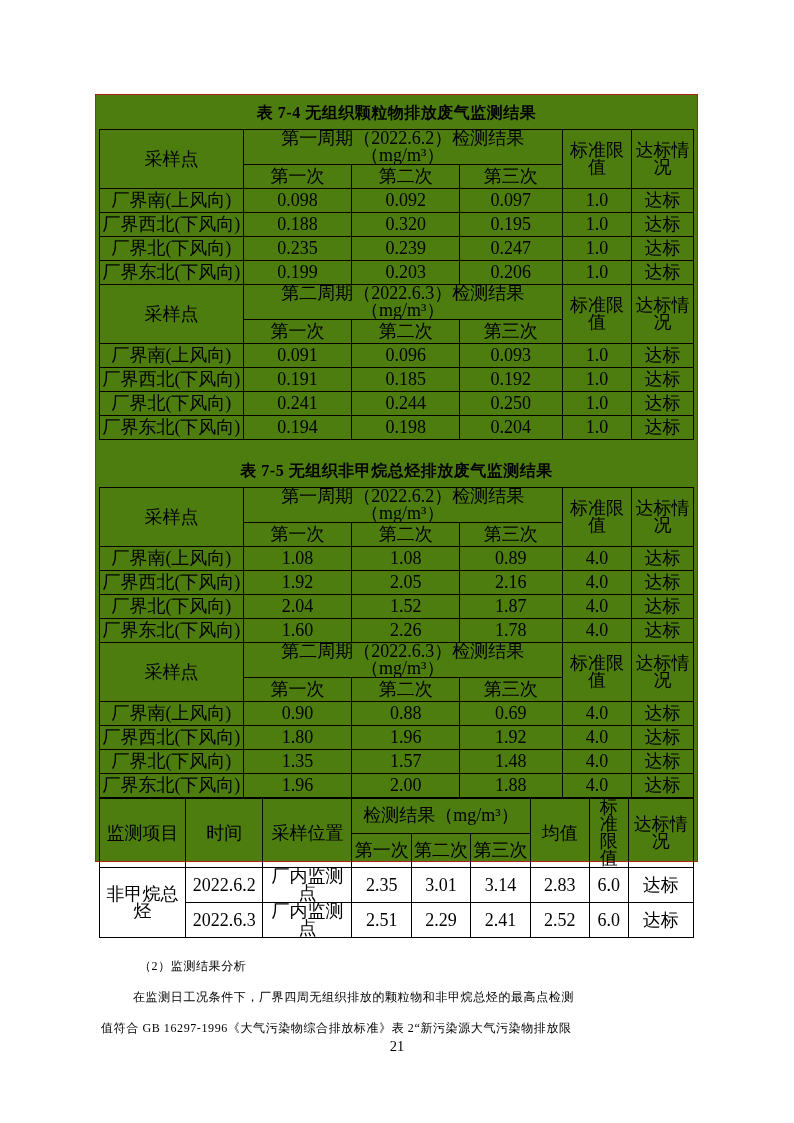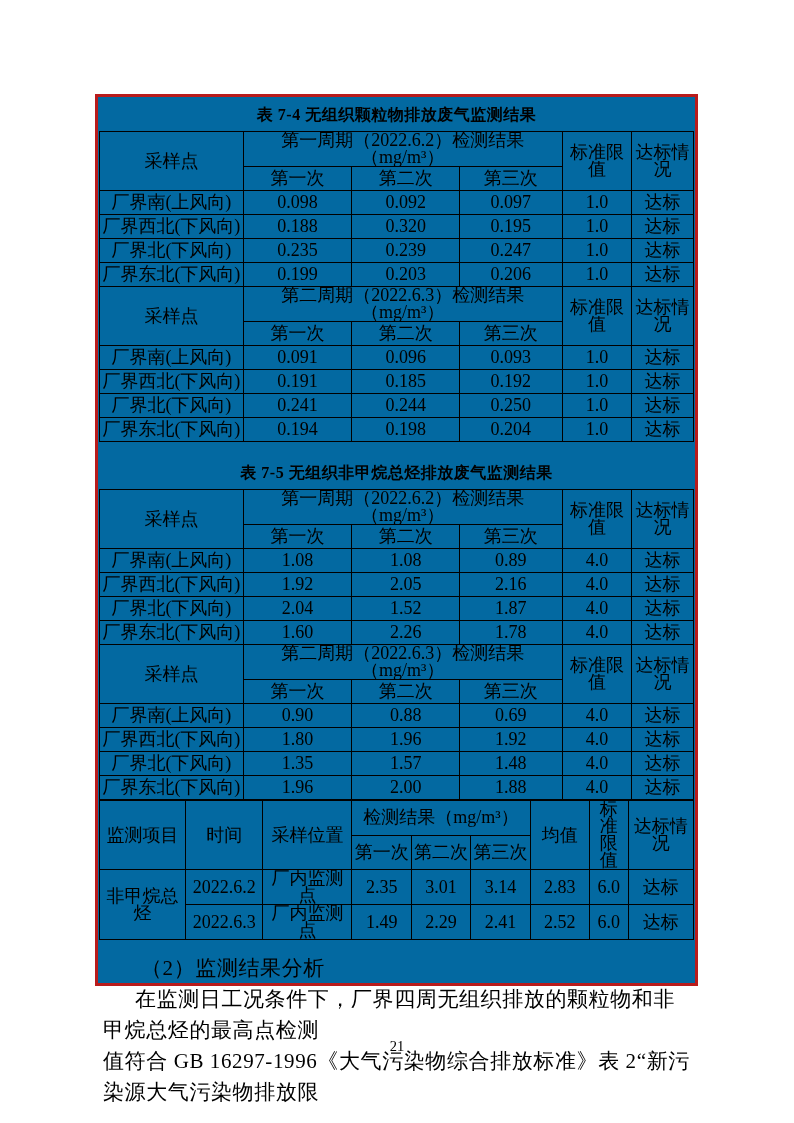--- a/index.html
+++ b/index.html
@@ -2,38 +2,38 @@
 <html><head>
 <meta charset="utf-8">
 <style>
   html,body{margin:0;padding:0;}
   body{
     width:794px;height:1123px;background:#ffffff;color:#000;
     font-family:"Liberation Serif","DejaVu Serif",serif;
     position:relative;overflow:hidden;
   }
   .frame{
-    position:absolute;left:95px;top:94px;width:603px;height:892px;
-    border:3px solid #b91c1c;background:#0369a1;box-sizing:border-box;
+    position:absolute;left:95px;top:94px;width:603px;height:768px;
+    border:1px solid #b91c1c;background:#4d7c0f;box-sizing:border-box;
   }
   .tbl-title{
     text-align:center;font-weight:bold;font-size:16px;line-height:20px;
     margin:8px 0 6px 0;letter-spacing:.5px;
   }
   .tbl-title.gap{margin-top:21px;}
   table{
     border-collapse:collapse;table-layout:fixed;
     width:595px;margin:0 auto;font-size:18px;
   }
   td{
     border:1px solid #000;text-align:center;vertical-align:middle;
     padding:0 1px;height:23px;line-height:17px;overflow:hidden;
   }
   .t76 td{height:24px;}
-  .para{padding:0 5px;font-size:21px;line-height:31px;letter-spacing:.6px;}
+  .para{padding:0 5px;font-size:12px;line-height:31px;letter-spacing:.6px;}
   .para .heading{margin-top:13px;padding-left:38px;}
   .para .l1{text-indent:32px;}
   .pagenum{
     position:absolute;top:1038px;left:0;width:100%;
     text-align:center;font-size:14.5px;
   }
 </style>
 </head>
 <body>
 
@@ -273,21 +273,21 @@
       <td>2.35</td>
       <td>3.01</td>
       <td>3.14</td>
       <td>2.83</td>
       <td>6.0</td>
       <td>达标</td>
     </tr>
     <tr>
       <td>2022.6.3</td>
       <td>厂内监测点</td>
-      <td>1.49</td>
+      <td>2.51</td>
       <td>2.29</td>
       <td>2.41</td>
       <td>2.52</td>
       <td>6.0</td>
       <td>达标</td>
     </tr>
   </tbody>
     </table>
 
   <div class="para">

